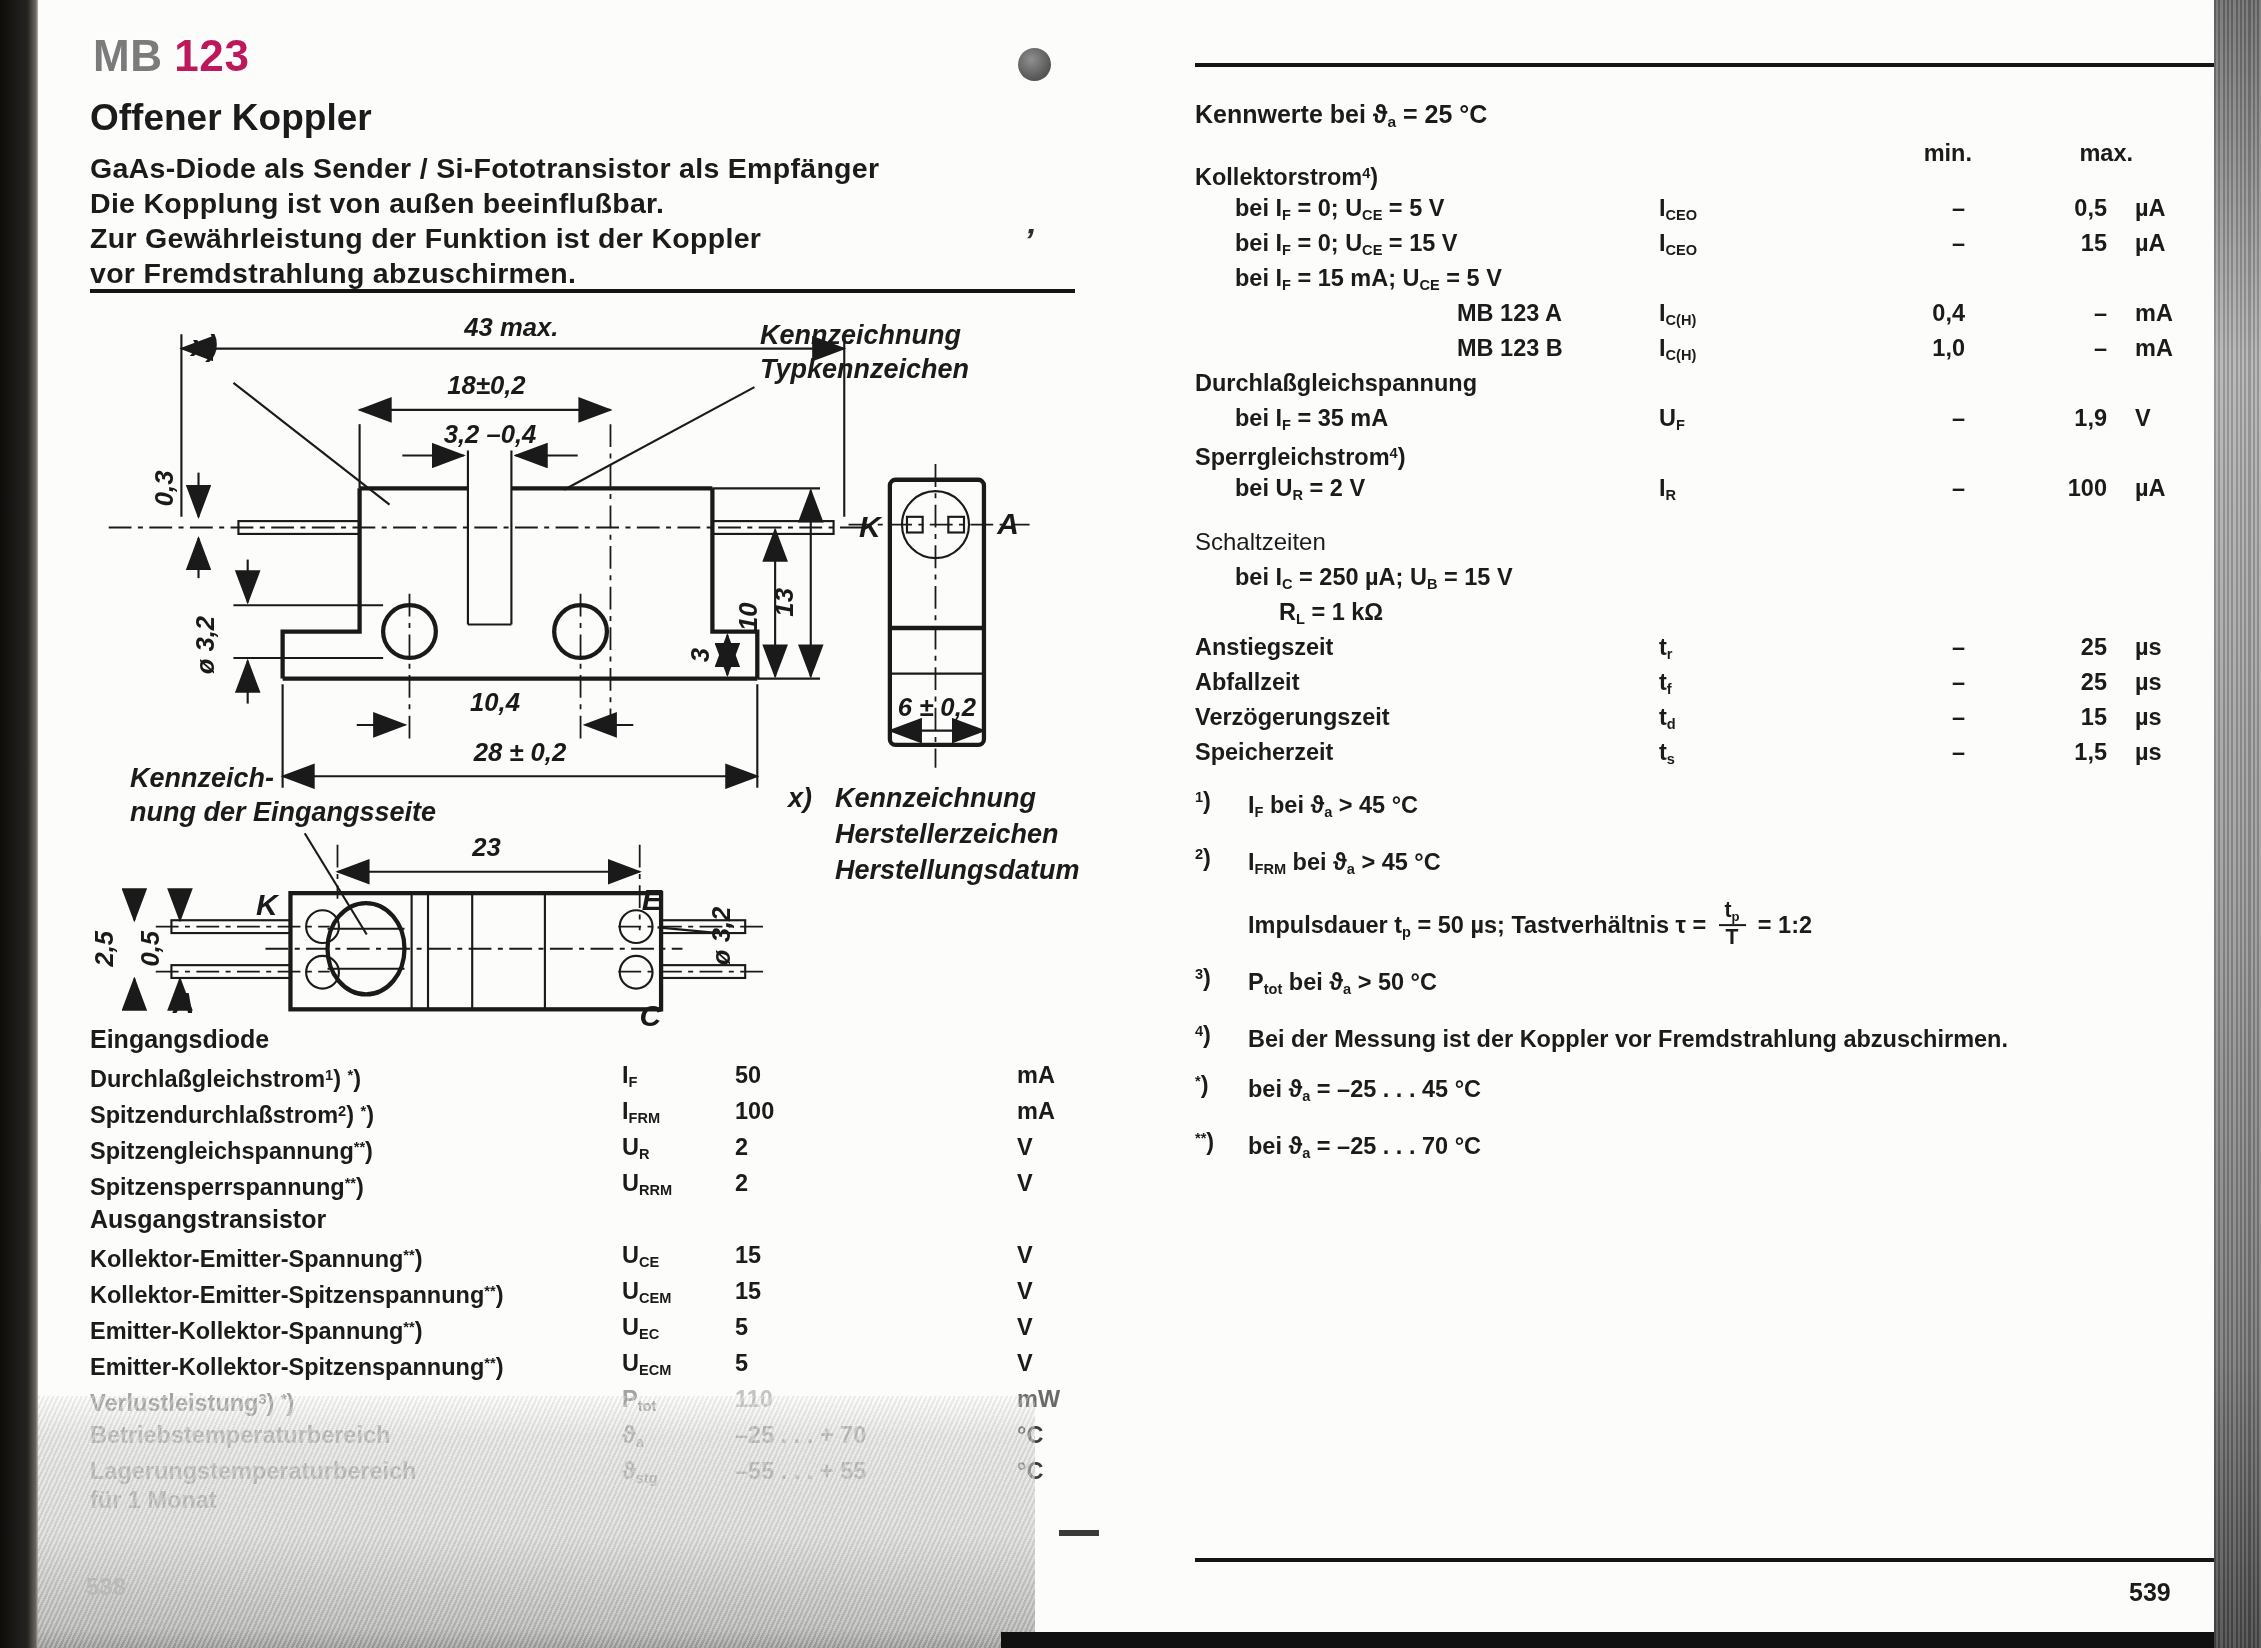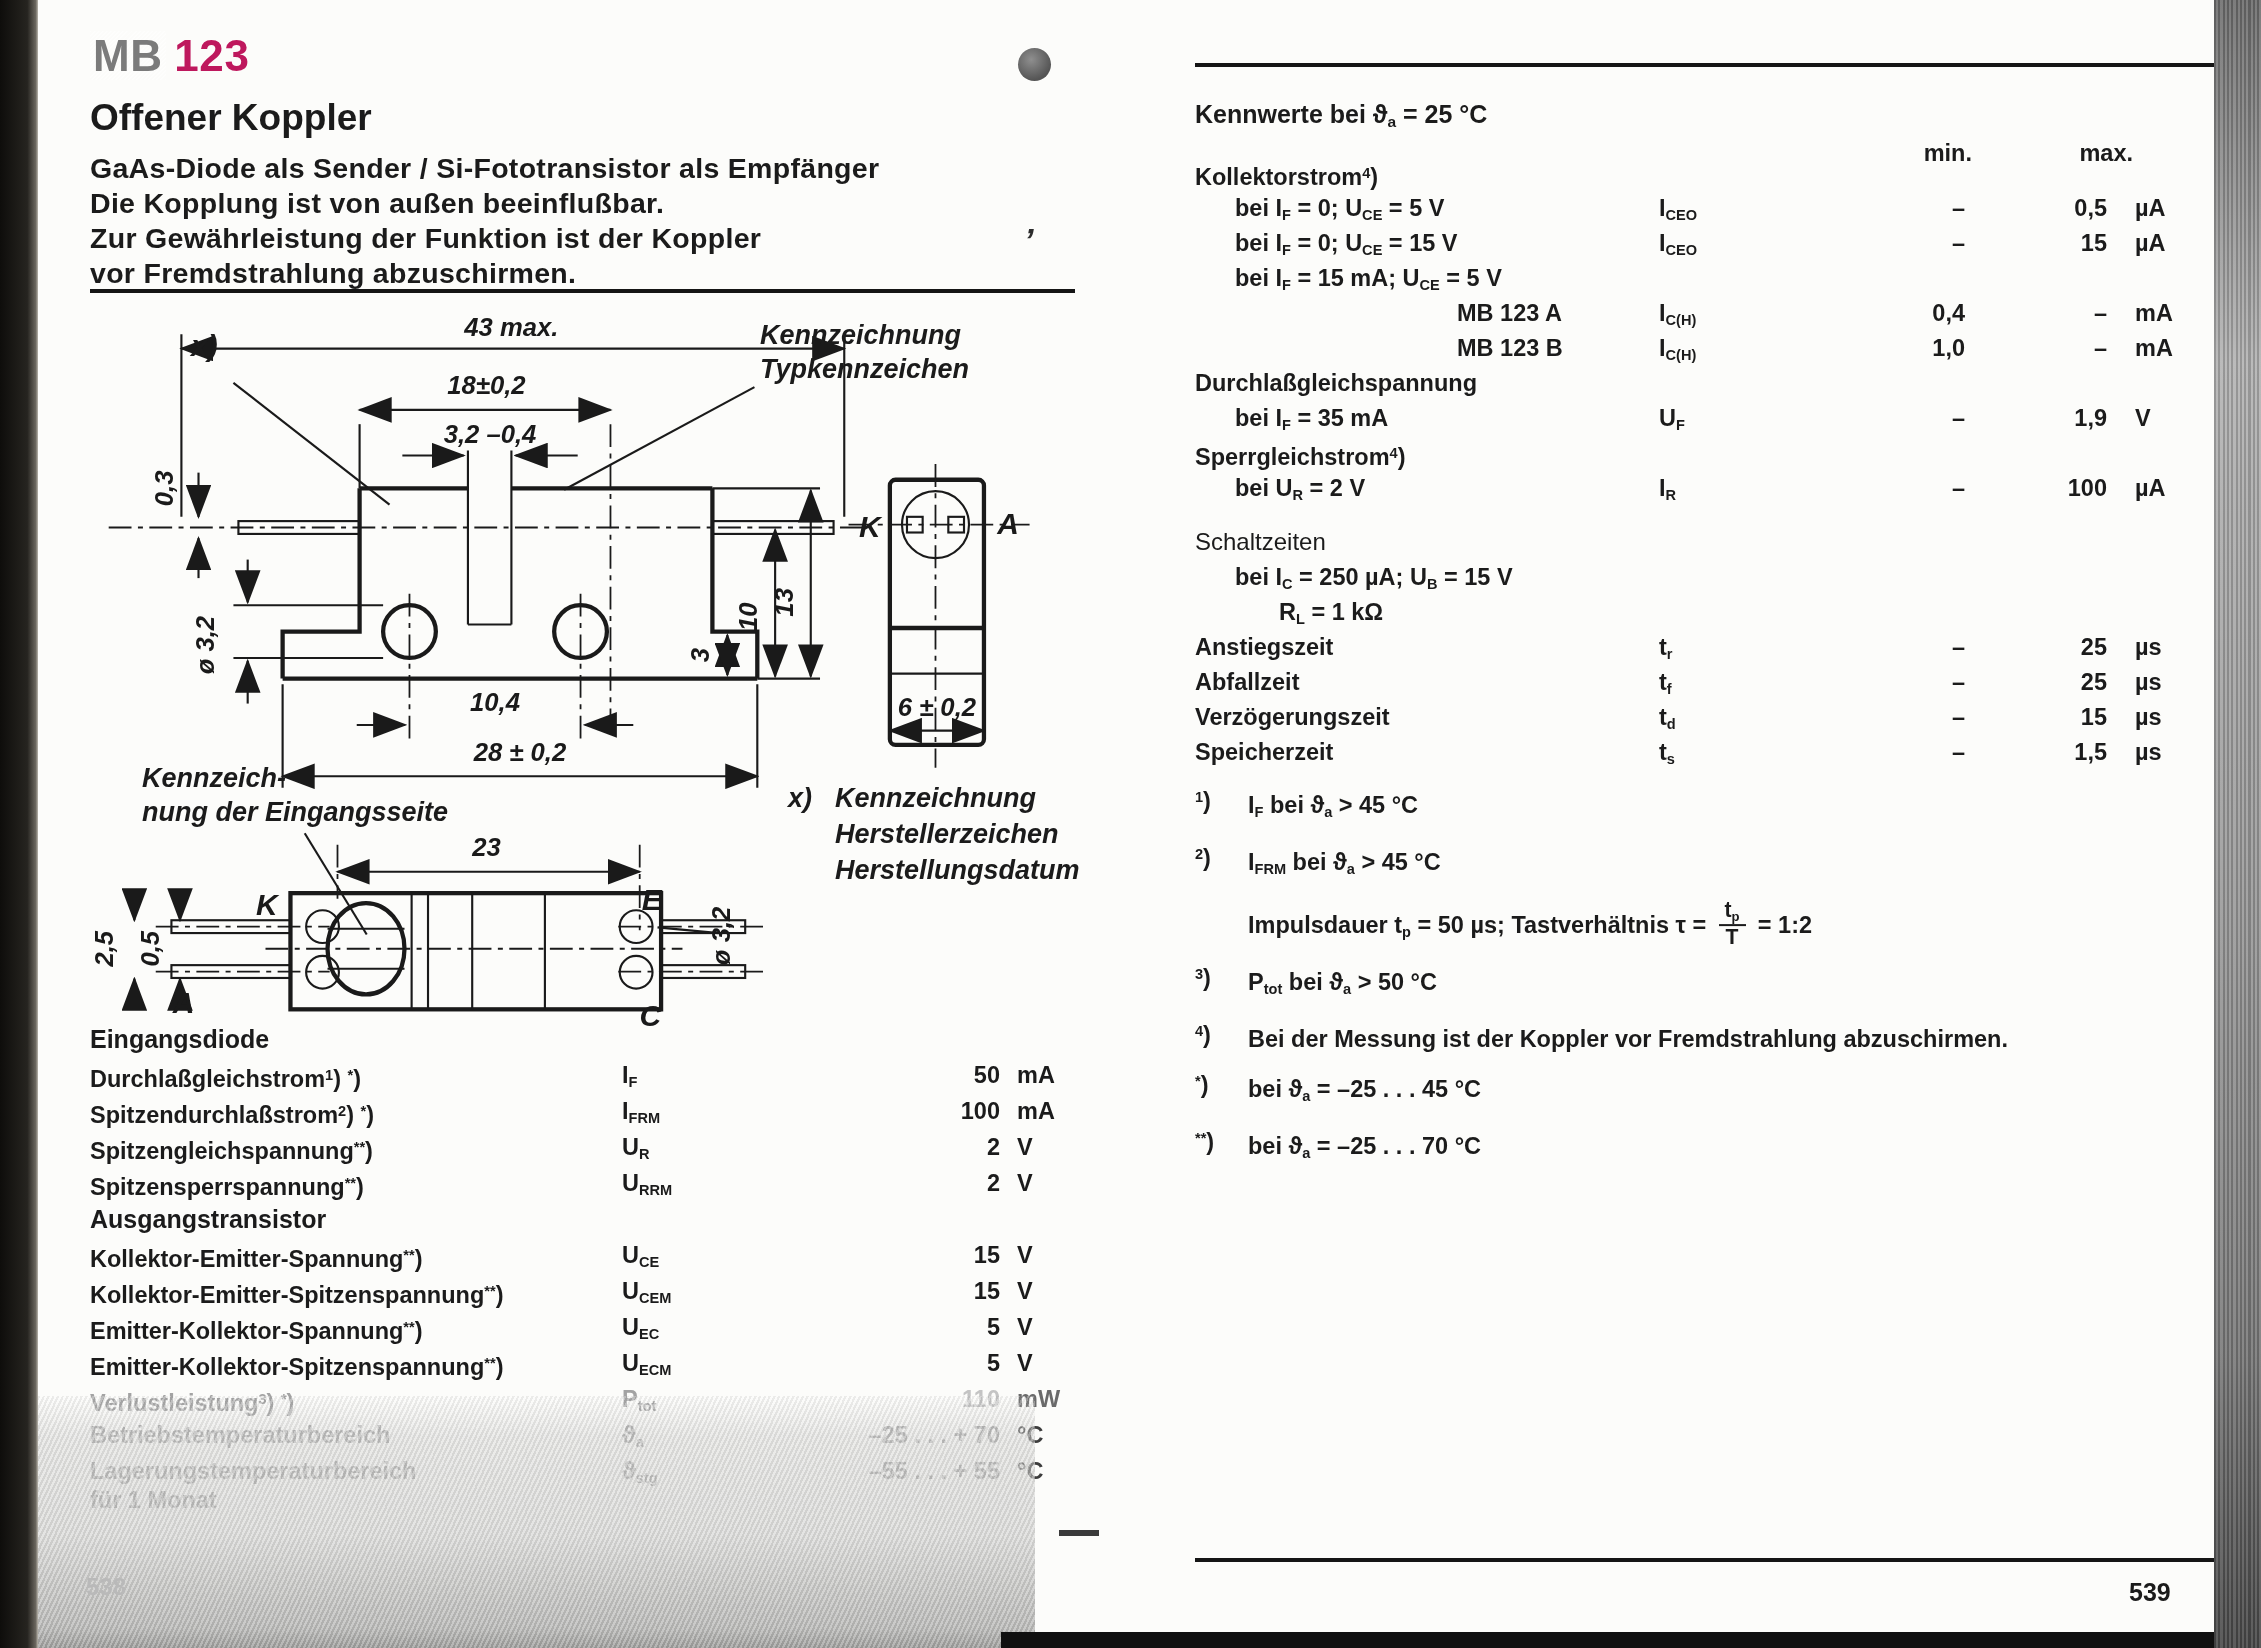--- a/index.html
+++ b/index.html
@@ -34,40 +34,40 @@
   .thick{stroke:#1a1a1a;stroke-width:6;fill:none;}
   .thin{stroke:#1a1a1a;stroke-width:3;fill:none;}
   .cl{stroke:#1a1a1a;stroke-width:2.5;fill:none;stroke-dasharray:32 9 7 9;}
   .dim{stroke:#1a1a1a;stroke-width:3;fill:none;marker-start:url(#arS);marker-end:url(#arE);}
   .dimE{stroke:#1a1a1a;stroke-width:3;fill:none;marker-end:url(#arE);}
   text.dt{font:italic 700 36px "Liberation Sans",sans-serif;fill:#1a1a1a;}
   text.pt{font:italic 700 42px "Liberation Sans",sans-serif;fill:#1a1a1a;}
   .lbl{position:absolute;font-style:italic;font-weight:700;font-size:27px;line-height:34px;white-space:nowrap;}
   .x-marker{position:absolute;left:191px;top:329px;font-size:30px;font-style:italic;font-weight:700;}
   .lbl-typ{left:760px;top:318px;}
-  .lbl-input{left:130px;top:761px;margin-left:12px;}
+  .lbl-input{left:130px;top:761px;}
   .note-x{position:absolute;left:788px;top:780px;font-style:italic;font-weight:700;font-size:27px;line-height:36px;}
   .note-x .mk{position:absolute;left:0;top:0;}
   .note-x .lines{margin-left:47px;}
 
   
   .sb{font-size:.62em;vertical-align:-.28em;}
   .sp{font-size:.62em;vertical-align:.45em;}
   .frac{display:inline-flex;flex-direction:column;align-items:center;vertical-align:middle;
         font-size:.9em;line-height:1.05;margin:0 5.7px;transform:translateY(-2.9px);}
   .fr-d{border-top:2.1px solid #1b1b1b;padding:0 7.1px;}
 
   
   .ltable{position:absolute;left:90px;top:1024px;width:1012px;font-size:23.5px;font-weight:700;}
   .lrow{position:relative;height:36px;line-height:30px;white-space:nowrap;}
   .lrow.two{height:66px;}
   .ll{position:absolute;left:0;top:0;}
   .ll2{position:absolute;left:0;top:28.5px;}
   .ls{position:absolute;left:532px;top:0;}
-  .lv{position:absolute;left:675px;top:0;width:235px;text-align:right;}
+  .lv{position:absolute;left:645px;top:0;width:235px;text-align:left;}
   .lu{position:absolute;left:927px;top:0;}
   .lrow.sec{font-size:25px;}
   .lrow.fade .ll,.lrow.fade .ll2,.lrow.fade .ls,.lrow.fade .lv{color:#a3a3a3;}
   .lrow.fade .lu{color:#3c3c3c;}
   .lrow.fadev .lv{color:#c4c4c4;}
   .lrow.fadev .lu{color:#6a6a6a;}
 
   
   .rule-rt{position:absolute;left:1195px;top:63px;width:1042px;height:3.6px;background:#151515;}
   .kennwerte{position:absolute;left:1195px;top:100px;font-size:25px;font-weight:700;}

